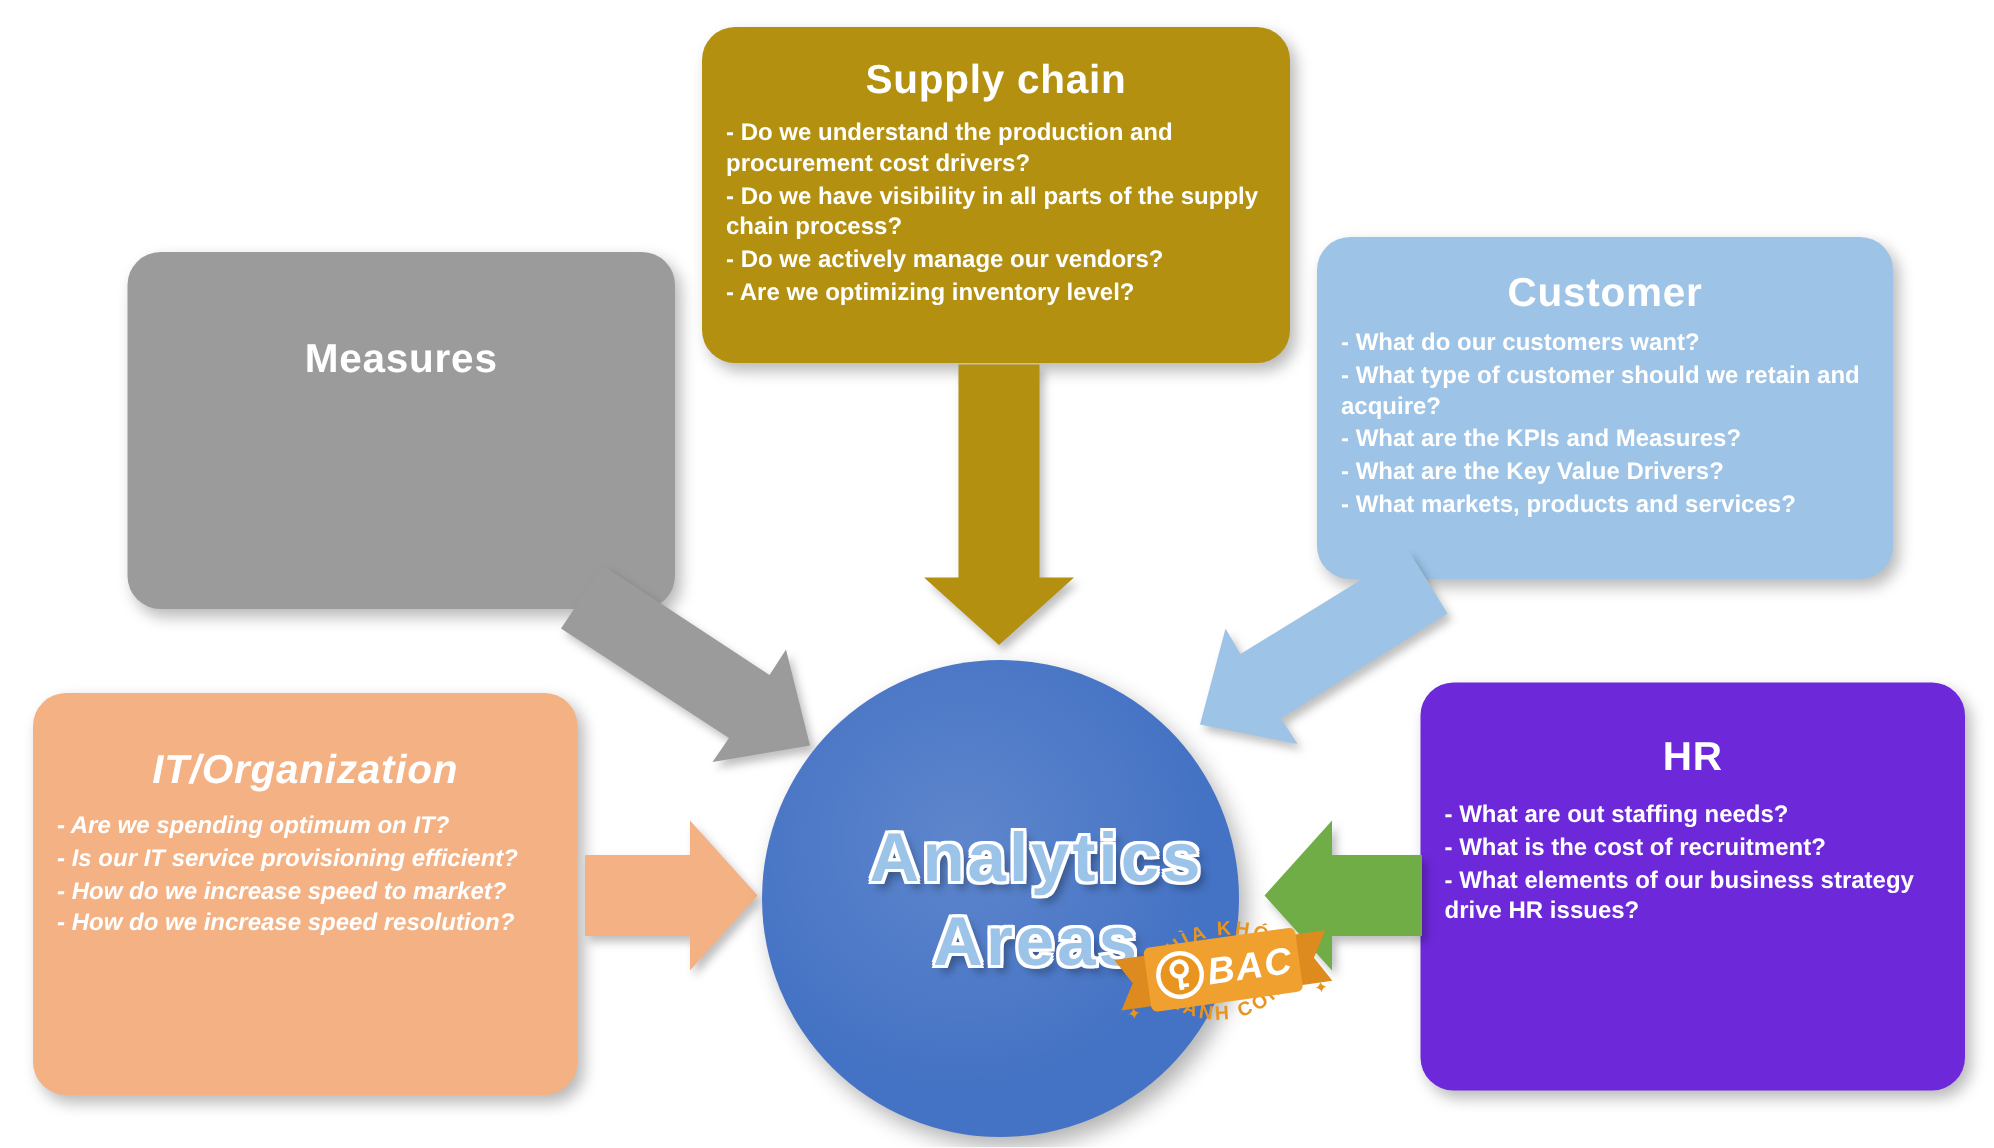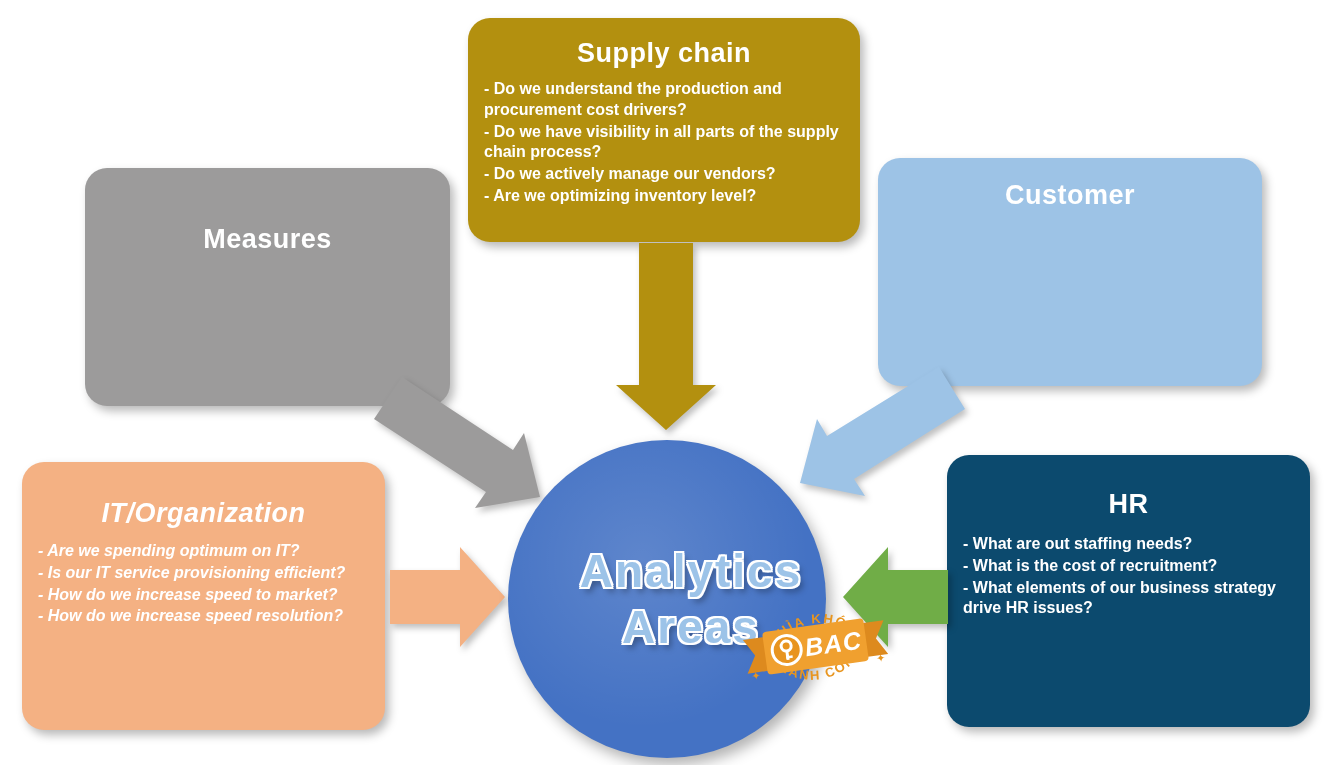--- a/index.html
+++ b/index.html
@@ -61,33 +61,40 @@
       <div class="box-item">- Are we optimizing inventory level?</div>
     </div>
   </section>
 
   <section class="box" id="box-financial" style="background-color: rgb(156, 155, 155);">
     <h2 class="box-title">Measures</h2>
   </section>
 
   <section class="box" id="box-customer" style="background-color: rgb(157, 195, 230);">
     <h2 class="box-title">Customer</h2>
+    <div class="box-items">
+      <div class="box-item">- What do our customers want?</div>
+      <div class="box-item">- What type of customer should we retain and acquire?</div>
+      <div class="box-item">- What are the KPIs and Measures?</div>
+      <div class="box-item">-  What are the Key Value Drivers?</div>
+      <div class="box-item">- What markets, products and services?</div>
+    </div>
   </section>
 
   <section class="box" id="box-it" style="background-color: rgb(244, 177, 131);">
     <h2 class="box-title">IT/Organization</h2>
     <div class="box-items">
       <div class="box-item">- Are we spending optimum on IT?</div>
       <div class="box-item">- Is our IT service provisioning efficient?</div>
       <div class="box-item">- How do we increase speed to market?</div>
       <div class="box-item">- How do we increase speed resolution?</div>
     </div>
   </section>
 
-  <section class="box" id="box-hr" style="background-color: #0c4a6e;">
+  <section class="box" id="box-hr" style="background-color: #6d28d9;">
     <h2 class="box-title">HR</h2>
     <div class="box-items">
       <div class="box-item">- What are out staffing needs?</div>
       <div class="box-item">- What is the cost of recruitment?</div>
       <div class="box-item">- What elements of our business strategy drive HR issues?</div>
     </div>
   </section>
 
   <svg class="arrows" width="1329" height="765" viewBox="0 0 1329 765">
     <polygon points="639,243 639,385 616,385 666,430 716,385 693,385 693,243" fill="#B3900F"></polygon>

